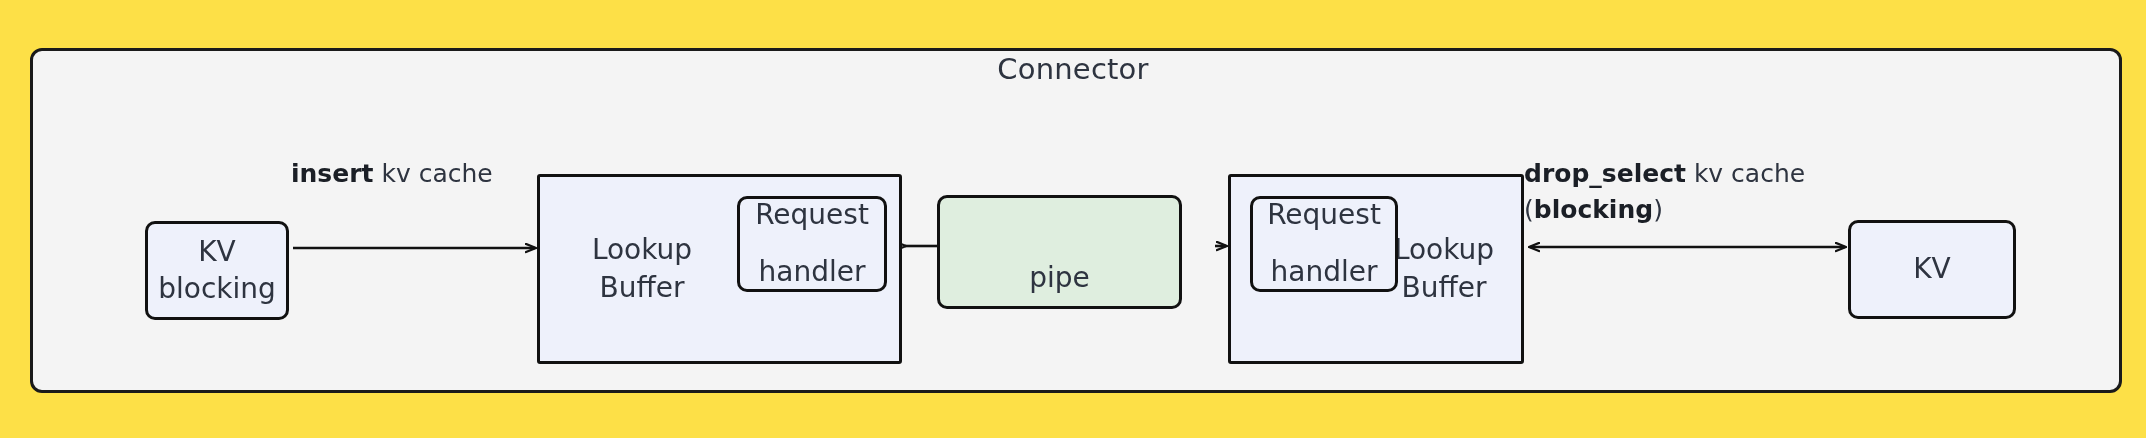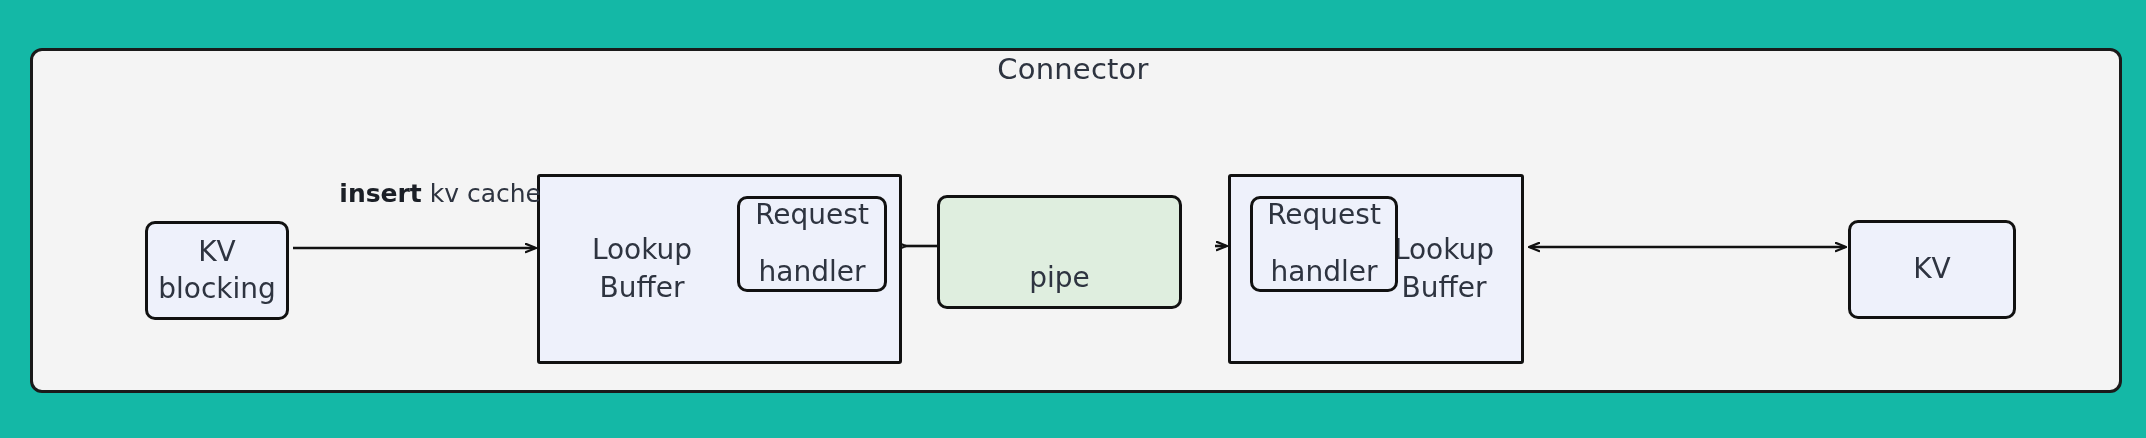--- a/index.html
+++ b/index.html
@@ -4,21 +4,21 @@
 <style>
   html, body {
     margin: 0;
     padding: 0;
     background: #ffffff;
   }
   #canvas {
     position: relative;
     width: 2146px;
     height: 438px;
-    background: #14b8a6;
+    background: #fde047;
     font-family: "DejaVu Sans", "Liberation Sans", sans-serif;
     overflow: hidden;
   }
 
   
   .connector-box {
     position: absolute;
     left: 30px;
     top: 48px;
     width: 2092px;
@@ -133,26 +133,25 @@
     left: 0;
     top: 0;
     width: 2146px;
     height: 438px;
     pointer-events: none;
   }
 
   
   .edge-label {
     position: absolute;
-    text-align: right;
+    text-align: left;
     color: #2e3440;
     font-size: 25px;
     line-height: 1.42;
     white-space: nowrap;
-    margin-top: 20px;
   }
   .edge-label b { font-weight: 700; color: #1b1f26; }
   #label-insert { left: 291px; top: 156px; width: 250px; }
   #label-drop   { left: 1524px; top: 156px; width: 324px; }
 </style>
 </head>
 <body>
 
 <div id="canvas">
 
@@ -210,14 +209,18 @@
   </div>
 
   <div class="node" id="kv-consumer">
     <span class="ln">KV</span>
   </div>
 
   <div class="edge-label" id="label-insert">
     <div><b>insert</b><span> kv cache</span></div>
   </div>
 
+  <div class="edge-label" id="label-drop">
+    <div><b>drop_select</b><span> kv cache</span></div>
+    <div><span>(</span><b>blocking</b><span>)</span></div>
+  </div>
 
 </div>
 
 </body></html>

